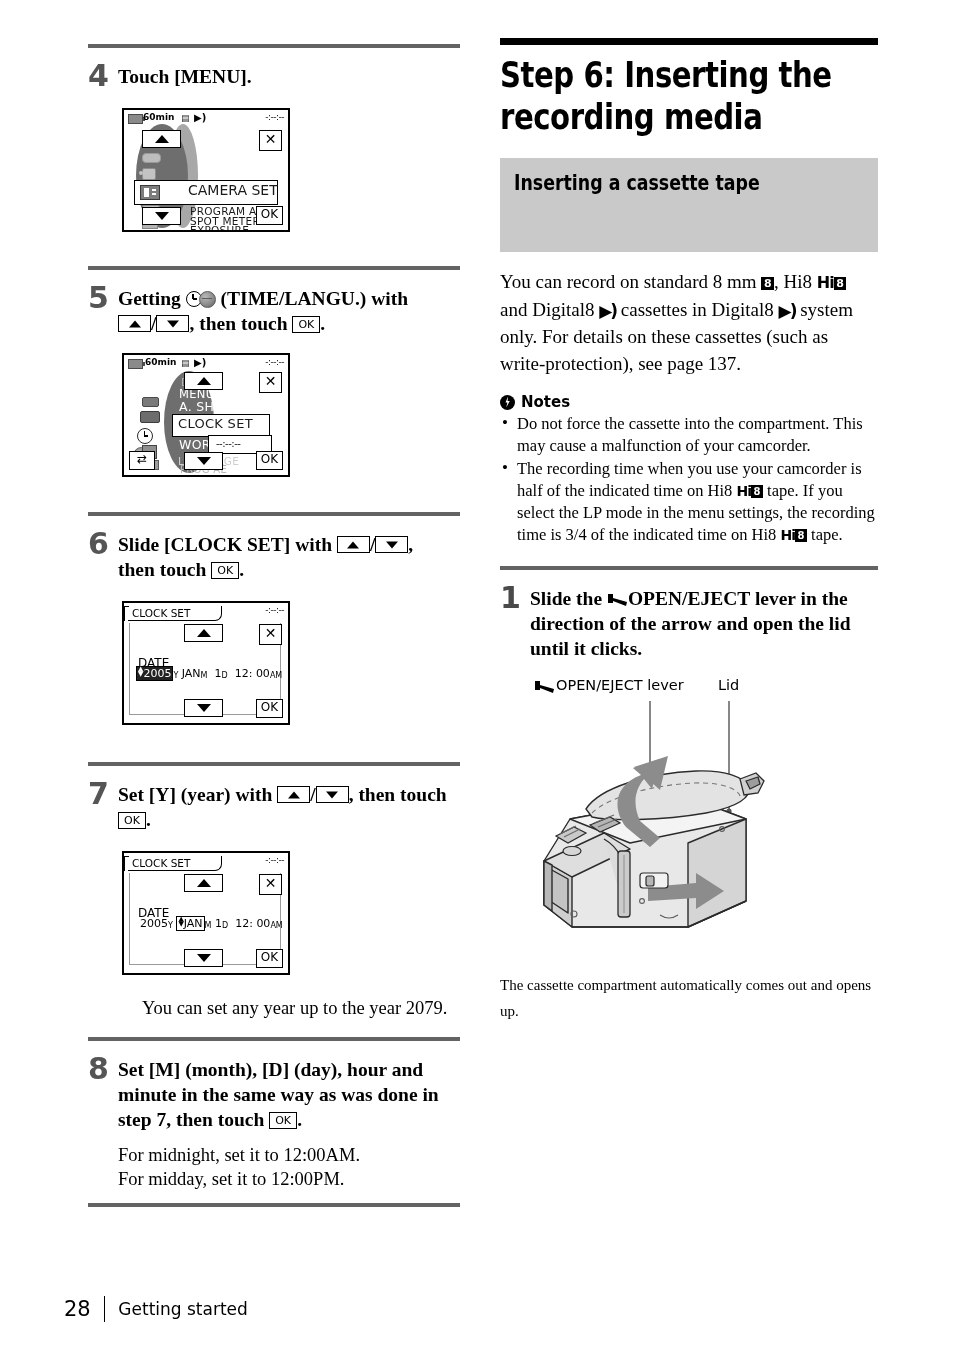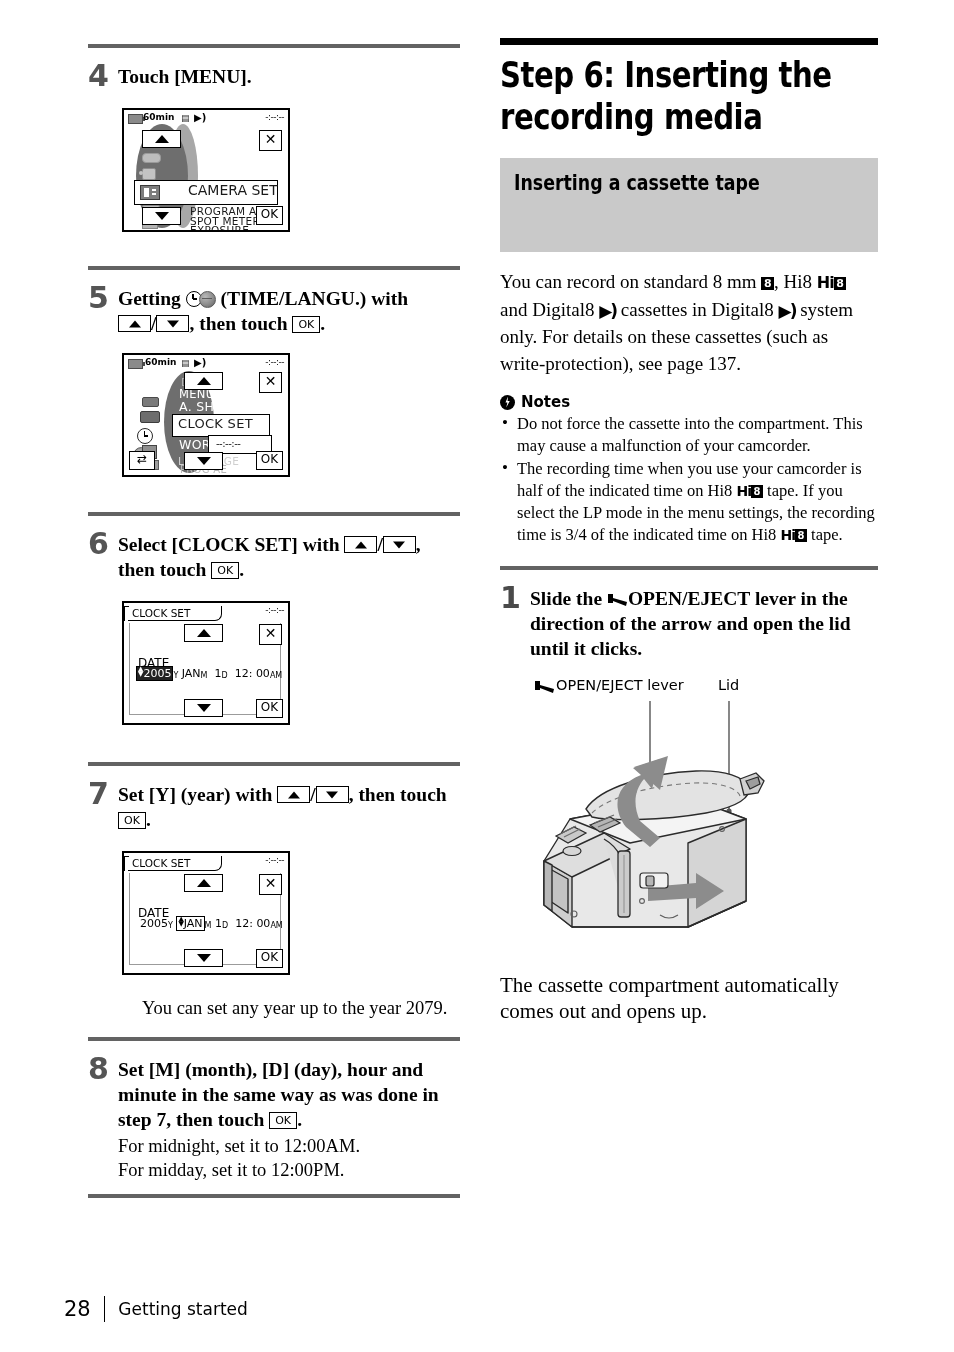--- a/index.html
+++ b/index.html
@@ -195,21 +195,21 @@
     display:inline-block;width:15px;height:15px;border-radius:50%;background:#000;position:relative;
   }
   .ic-note:before{
     content:"";position:absolute;left:5px;top:2px;width:5px;height:11px;background:#fff;
     clip-path:polygon(60% 0,10% 55%,48% 55%,25% 100%,95% 40%,52% 40%);
   }
   .notes-list{margin:2px 0 0 0;padding:0;list-style:none;font-size:16.5px;line-height:22px;}
   .notes-list li{position:relative;padding-left:17px;margin-bottom:1px;}
   .notes-list li:before{content:"\2022";position:absolute;left:2px;top:-1px;font-size:17px;}
 
-  .cam-caption{font-size:21px;line-height:26px;margin-top:6px;}
+  .cam-caption{font-size:15px;line-height:26px;margin-top:6px;}
   .label-sm{font-family:"DejaVu Sans", sans-serif;font-size:14.5px;}
 
   
   .footer{position:absolute;left:64px;bottom:30px;display:flex;align-items:stretch;}
   .footer-pg{
     font-family:"DejaVu Sans", sans-serif;font-size:21px;
     padding-right:13px;line-height:26px;
   }
   .footer-bar{width:1.6px;background:#000;}
   .footer-txt{
@@ -348,21 +348,21 @@
       </div>
     </div>
 
     <div class="spacer"></div>
 
     <div class="rule-gray" style="margin-top:13px;"></div>
     <div class="step" style="margin-top:13px;">
       <div class="step-head">
         <div class="step-num">6</div>
         <div class="step-text">
-          <span>Select [CLOCK SET] with</span>
+          <span>Slide [CLOCK SET] with</span>
           <span class="key key-arrow up"><i></i></span><span>/</span><span class="key key-arrow down"><i></i></span><span>,</span><br>
           <span>then touch</span>
           <span class="key key-ok">OK</span><span>.</span>
         </div>
       </div>
 
       <div class="lcd" style="margin-top:19px;">
         <div class="lcd-inner"></div>
         <div class="lcd-tab-line"></div>
         <div class="lcd-tab">CLOCK SET</div>
@@ -433,21 +433,21 @@
 
     <div class="rule-gray" style="margin-top:17px;"></div>
     <div class="step" style="margin-top:13px;">
       <div class="step-head">
         <div class="step-num">8</div>
         <div class="step-text">
           <span>Set [M] (month), [D] (day), hour and</span><br>
           <span>minute in the same way as was done in</span><br>
           <span>step 7, then touch</span>
           <span class="key key-ok">OK</span><span>.</span>
-          <div class="step-sub" style="margin-top:2px;">For midnight, set it to 12:00AM.</div>
+          <div class="step-sub" style="margin-top:11px;">For midnight, set it to 12:00AM.</div>
           <div class="step-sub">For midday, set it to 12:00PM.</div>
         </div>
       </div>
     </div>
     <div class="rule-gray" style="margin-top:12px;"></div>
   </div>
 
   <div class="col-right">
     <div class="rule-black"></div>
     <div class="h1">Step 6: Inserting the recording media</div>

